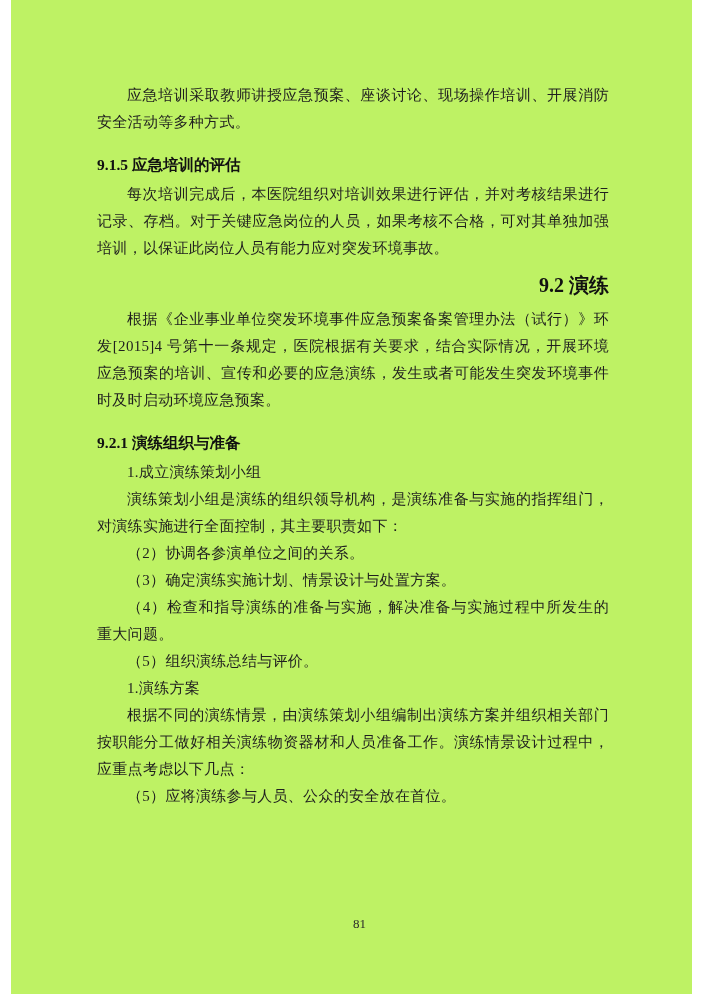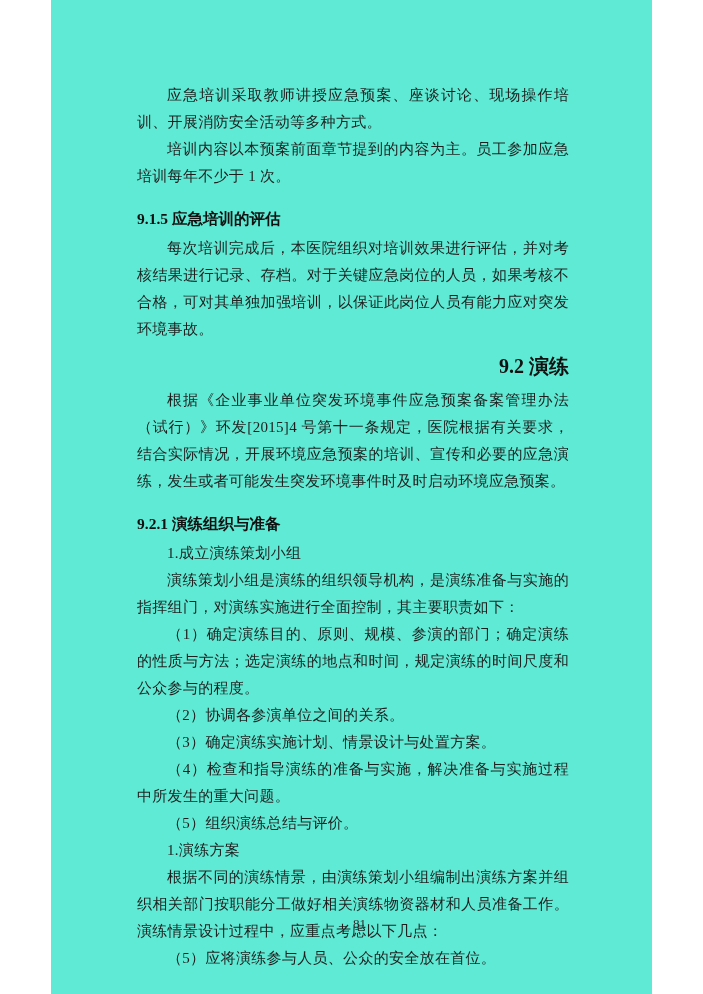--- a/index.html
+++ b/index.html
@@ -2,24 +2,24 @@
 <html><head>
 <meta charset="utf-8">
 <style>
   * { box-sizing: border-box; margin: 0; padding: 0; }
   html, body {
     background: #ffffff;
     font-family: "Liberation Serif", "DejaVu Serif", serif;
   }
   .page {
     position: relative;
-    width: 601px;
+    width: 681px;
     height: 994px;
     margin: 0 auto;
-    background: #5eead4;
+    background: #bef264;
     color: #1a1a1a;
     overflow: hidden;
   }
   .content {
     padding: 82px 83px 0 86px;
   }
   .para {
     font-size: 15px;
     line-height: 27px;
     text-align: justify;
@@ -53,29 +53,27 @@
     font-size: 13px;
     color: #2a2a2a;
   }
 </style>
 </head>
 <body>
 
 <div class="page">
   <div class="content">
     <p class="para">应急培训采取教师讲授应急预案、座谈讨论、现场操作培训、开展消防安全活动等多种方式。</p>
-    <p class="para">培训内容以本预案前面章节提到的内容为主。员工参加应急培训每年不少于 1 次。</p>
     <h3 class="heading-sub">9.1.5 应急培训的评估</h3>
     <p class="para">每次培训完成后，本医院组织对培训效果进行评估，并对考核结果进行记录、存档。对于关键应急岗位的人员，如果考核不合格，可对其单独加强培训，以保证此岗位人员有能力应对突发环境事故。</p>
     <h2 class="heading-section">9.2 演练</h2>
     <p class="para">根据《企业事业单位突发环境事件应急预案备案管理办法（试行）》环发[2015]4 号第十一条规定，医院根据有关要求，结合实际情况，开展环境应急预案的培训、宣传和必要的应急演练，发生或者可能发生突发环境事件时及时启动环境应急预案。</p>
     <h3 class="heading-sub">9.2.1 演练组织与准备</h3>
     <p class="para">1.成立演练策划小组</p>
     <p class="para">演练策划小组是演练的组织领导机构，是演练准备与实施的指挥组门，对演练实施进行全面控制，其主要职责如下：</p>
-    <p class="para">（1）确定演练目的、原则、规模、参演的部门；确定演练的性质与方法；选定演练的地点和时间，规定演练的时间尺度和公众参与的程度。</p>
     <p class="para">（2）协调各参演单位之间的关系。</p>
     <p class="para">（3）确定演练实施计划、情景设计与处置方案。</p>
     <p class="para">（4）检查和指导演练的准备与实施，解决准备与实施过程中所发生的重大问题。</p>
     <p class="para">（5）组织演练总结与评价。</p>
     <p class="para">1.演练方案</p>
     <p class="para">根据不同的演练情景，由演练策划小组编制出演练方案并组织相关部门按职能分工做好相关演练物资器材和人员准备工作。演练情景设计过程中，应重点考虑以下几点：</p>
     <p class="para">（5）应将演练参与人员、公众的安全放在首位。</p>
   </div>
   <div class="page-footer">81</div>
 </div>

